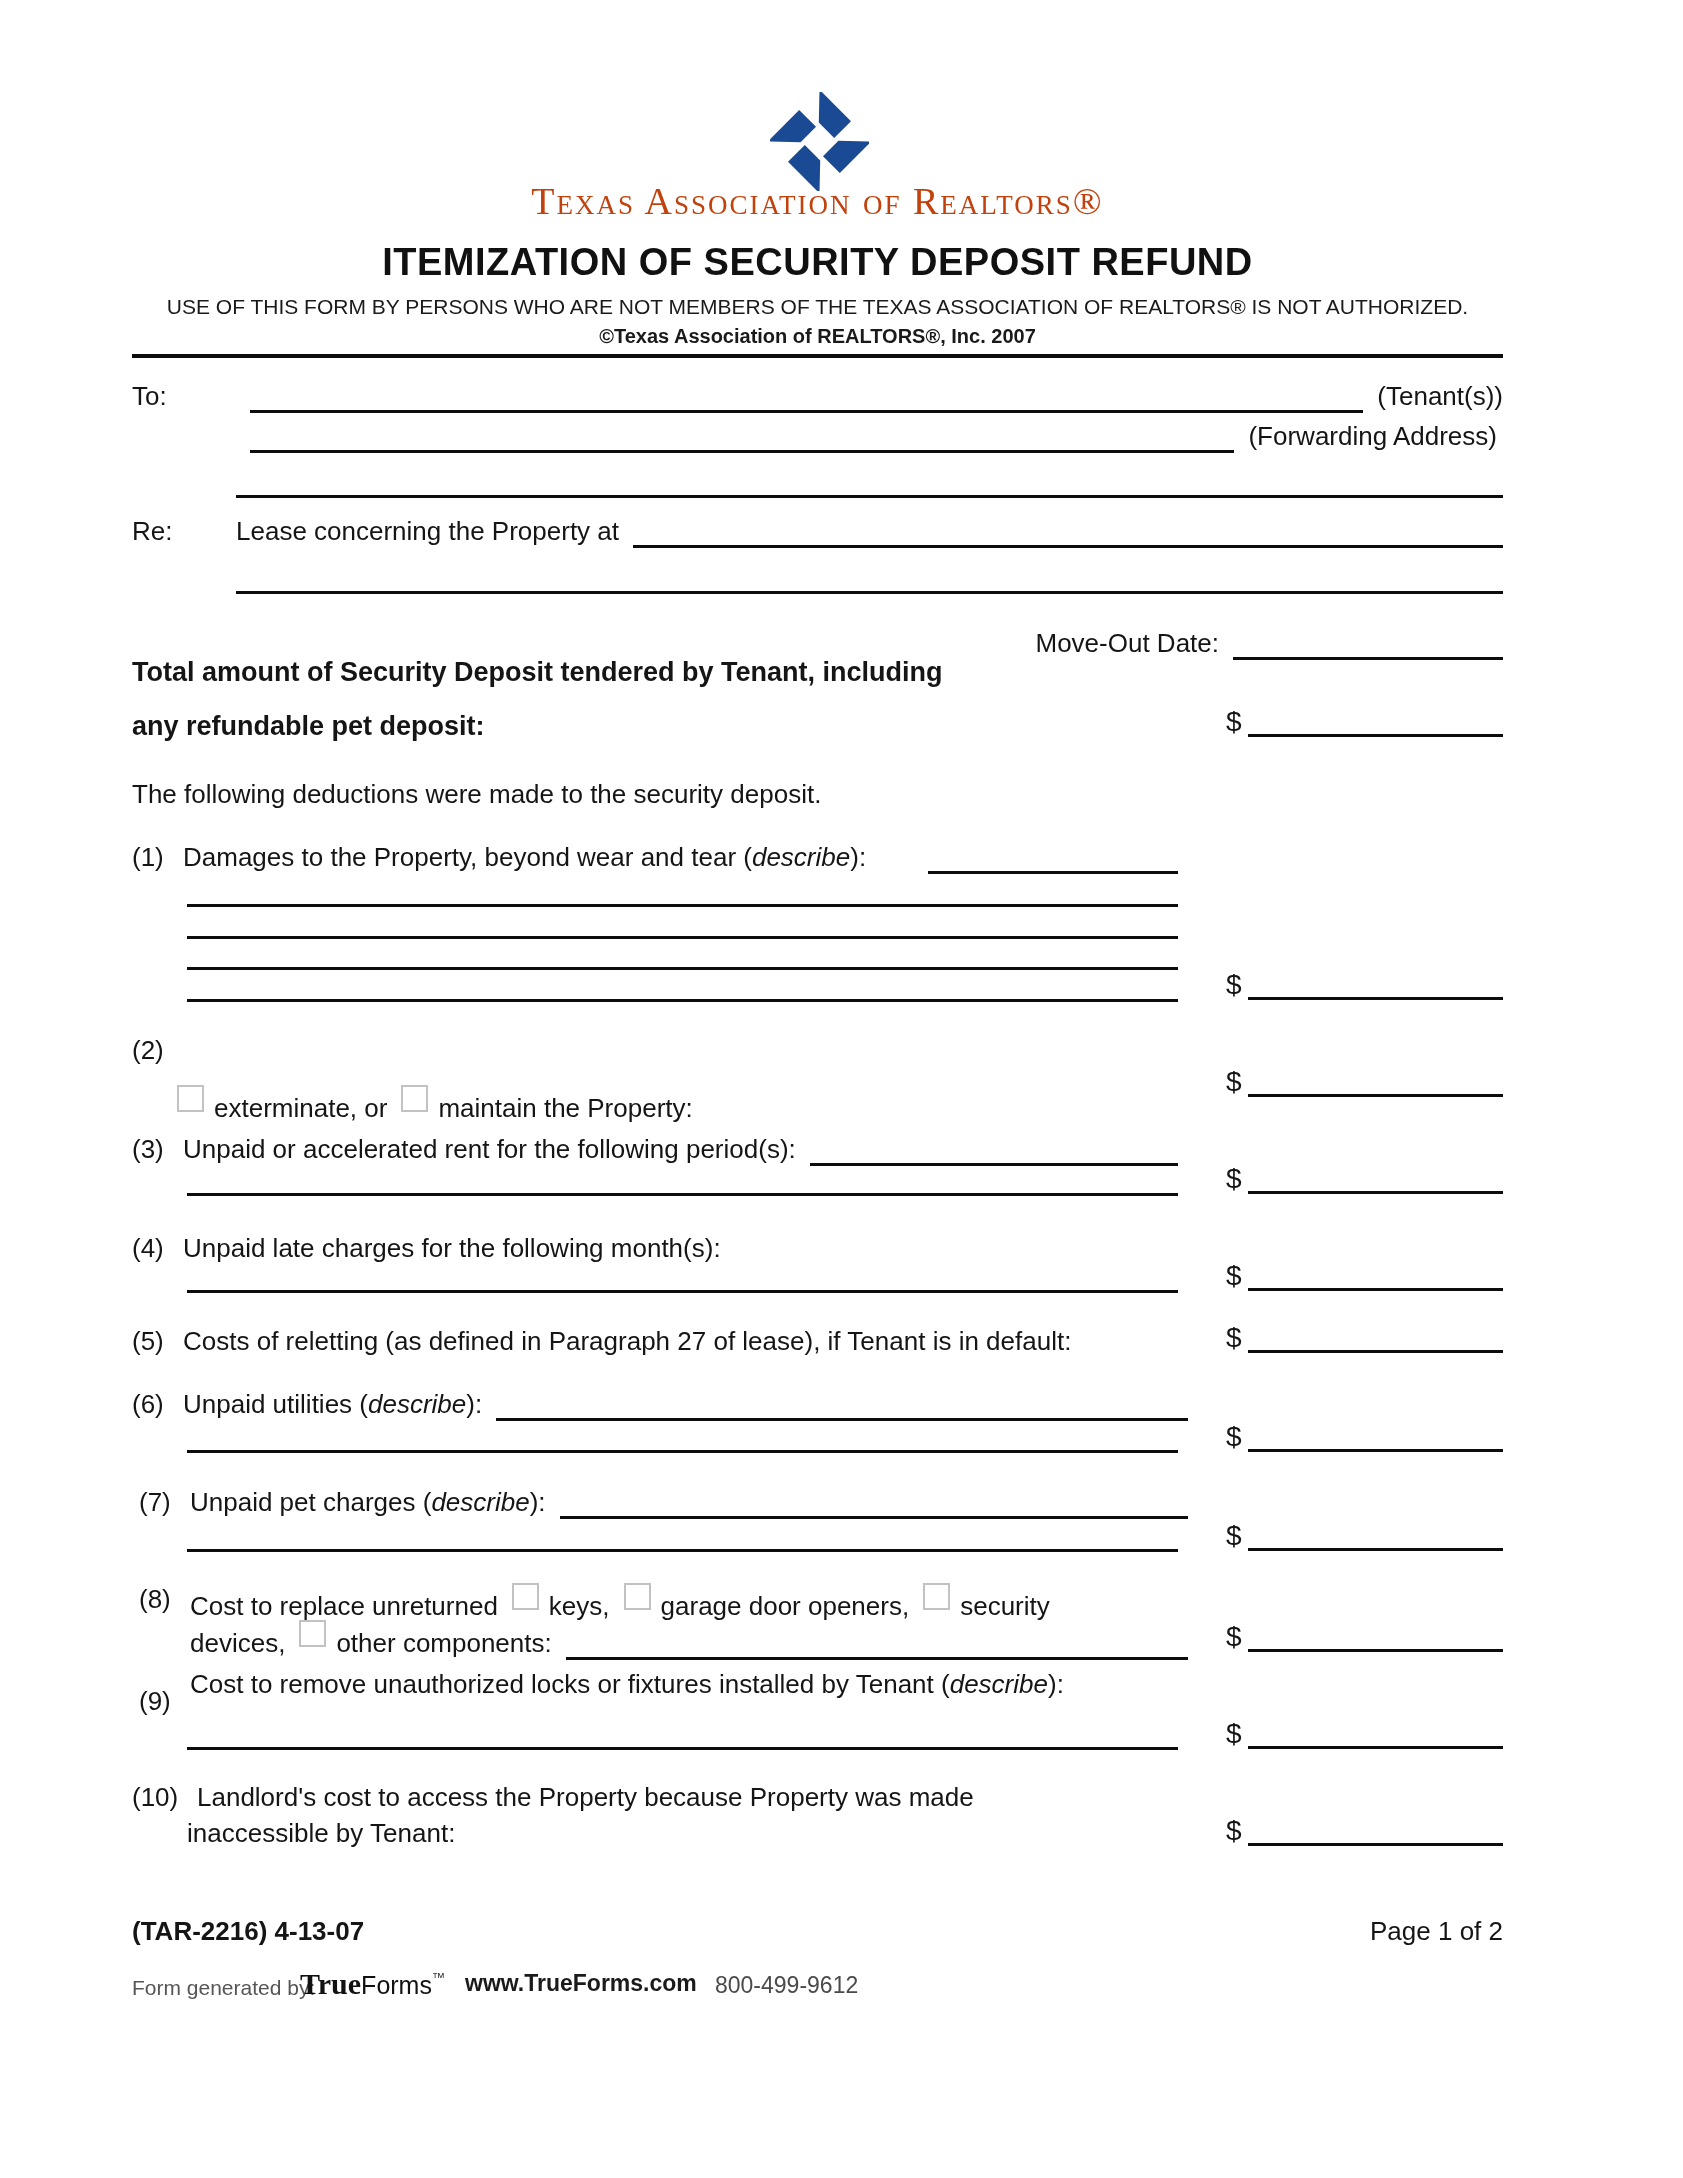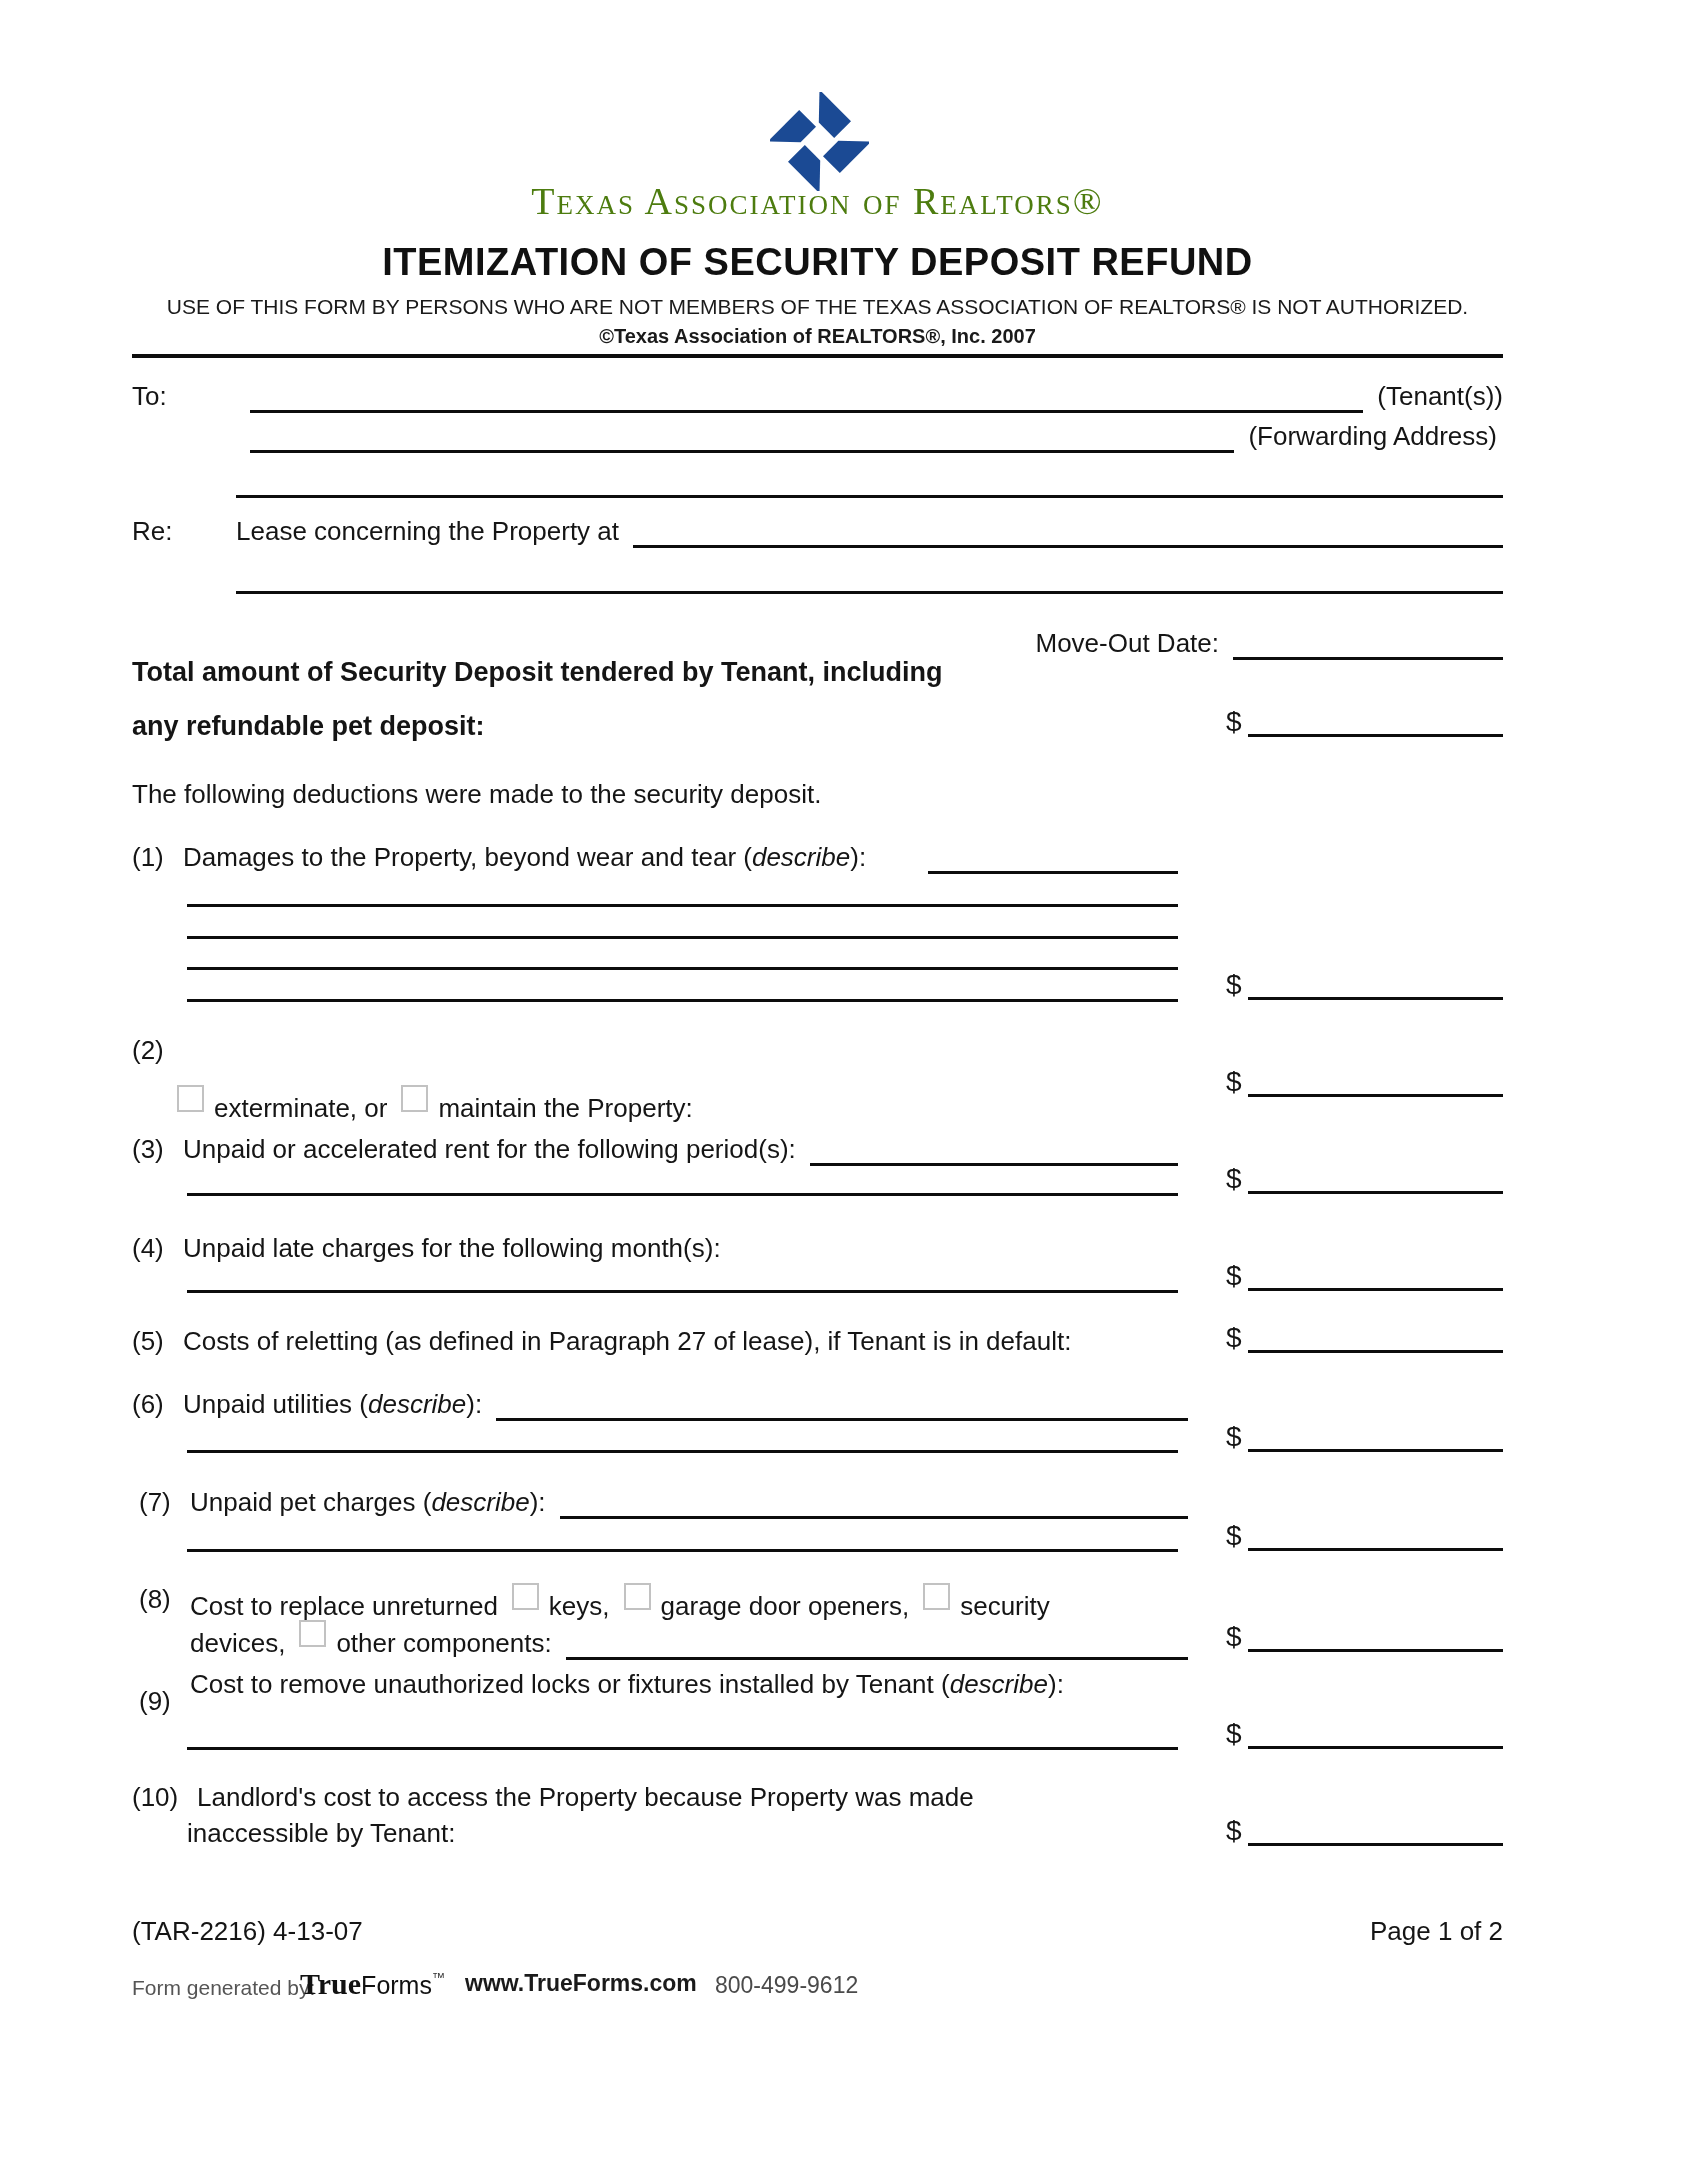--- a/index.html
+++ b/index.html
@@ -17,21 +17,21 @@
   .cb.first{margin-left:0;}
   .em{font-style:italic;}
   .amt{position:absolute;left:1226px;width:277px;display:flex;align-items:flex-end;}
   .amt .cur{font-size:28px;line-height:30px;}
   .amt .fill{margin-left:6px;height:6px;}
 
   
   [data-name="tar-logo"]{position:absolute;left:770px;top:92px;width:99px;height:99px;}
   [data-name="brand-wordmark"]{position:absolute;left:132px;top:181px;width:1371px;text-align:center;
       font-family:"Liberation Serif","DejaVu Serif",serif;font-variant:small-caps;
-      font-size:38px;line-height:40px;letter-spacing:2px;color:#4d7c0f;}
+      font-size:38px;line-height:40px;letter-spacing:2px;color:#c2410c;}
   [data-name="form-title"]{position:absolute;left:132px;top:241px;width:1371px;text-align:center;
       font-size:38px;line-height:42px;font-weight:bold;color:#111;letter-spacing:0.5px;}
   [data-name="not-authorized-notice"]{position:absolute;left:132px;top:294px;width:1371px;
       text-align:center;font-size:21px;line-height:25px;color:#1a1a1a;}
   [data-name="copyright-line"]{position:absolute;left:132px;top:324px;width:1371px;
       text-align:center;font-size:20px;line-height:24px;font-weight:bold;color:#1a1a1a;}
   [data-name="header-rule"]{position:absolute;left:132px;top:354px;width:1371px;
       border-bottom:4px solid #0d0d0d;}
 
   
@@ -86,21 +86,21 @@
 
   [data-name="item9-number"]{left:139px;top:1685px;}  [data-name="item9-row"]{left:190px;top:1668px;}
   [data-name="item9-blank-line"]{left:187px;width:991px;top:1747px;}
   [data-name="amount-field-9"]{top:1719px;}
 
   [data-name="item10-number"]{left:132px;top:1781px;} [data-name="item10-row-1"]{left:197px;top:1781px;}
   [data-name="item10-row-2"]{left:187px;top:1817px;}
   [data-name="amount-field-10"]{top:1816px;}
 
   
-  [data-name="form-code"]{left:132px;top:1915px;font-size:26px;}
+  [data-name="form-code"]{left:132px;top:1915px;font-size:26px;font-weight:bold;}
   [data-name="page-number"]{position:absolute;left:1226px;top:1915px;width:277px;text-align:right;
       font-size:26px;line-height:33px;white-space:nowrap;}
   [data-name="generated-by-label"]{left:132px;top:1971px;font-size:21px;color:#555;}
   [data-name="trueforms-logo"]{left:300px;top:1961px;font-size:25px;color:#111;}
   [data-name="trueforms-serif"]{font-family:"Liberation Serif","DejaVu Serif",serif;
       font-weight:bold;font-size:30px;}
   [data-name="trueforms-tm"]{font-size:13px;vertical-align:12px;color:#333;}
   [data-name="trueforms-site"]{left:465px;top:1967px;font-size:23px;font-weight:bold;color:#1a1a1a;}
   [data-name="trueforms-phone"]{left:715px;top:1969px;font-size:23px;color:#4a4a4a;}
 </style>

